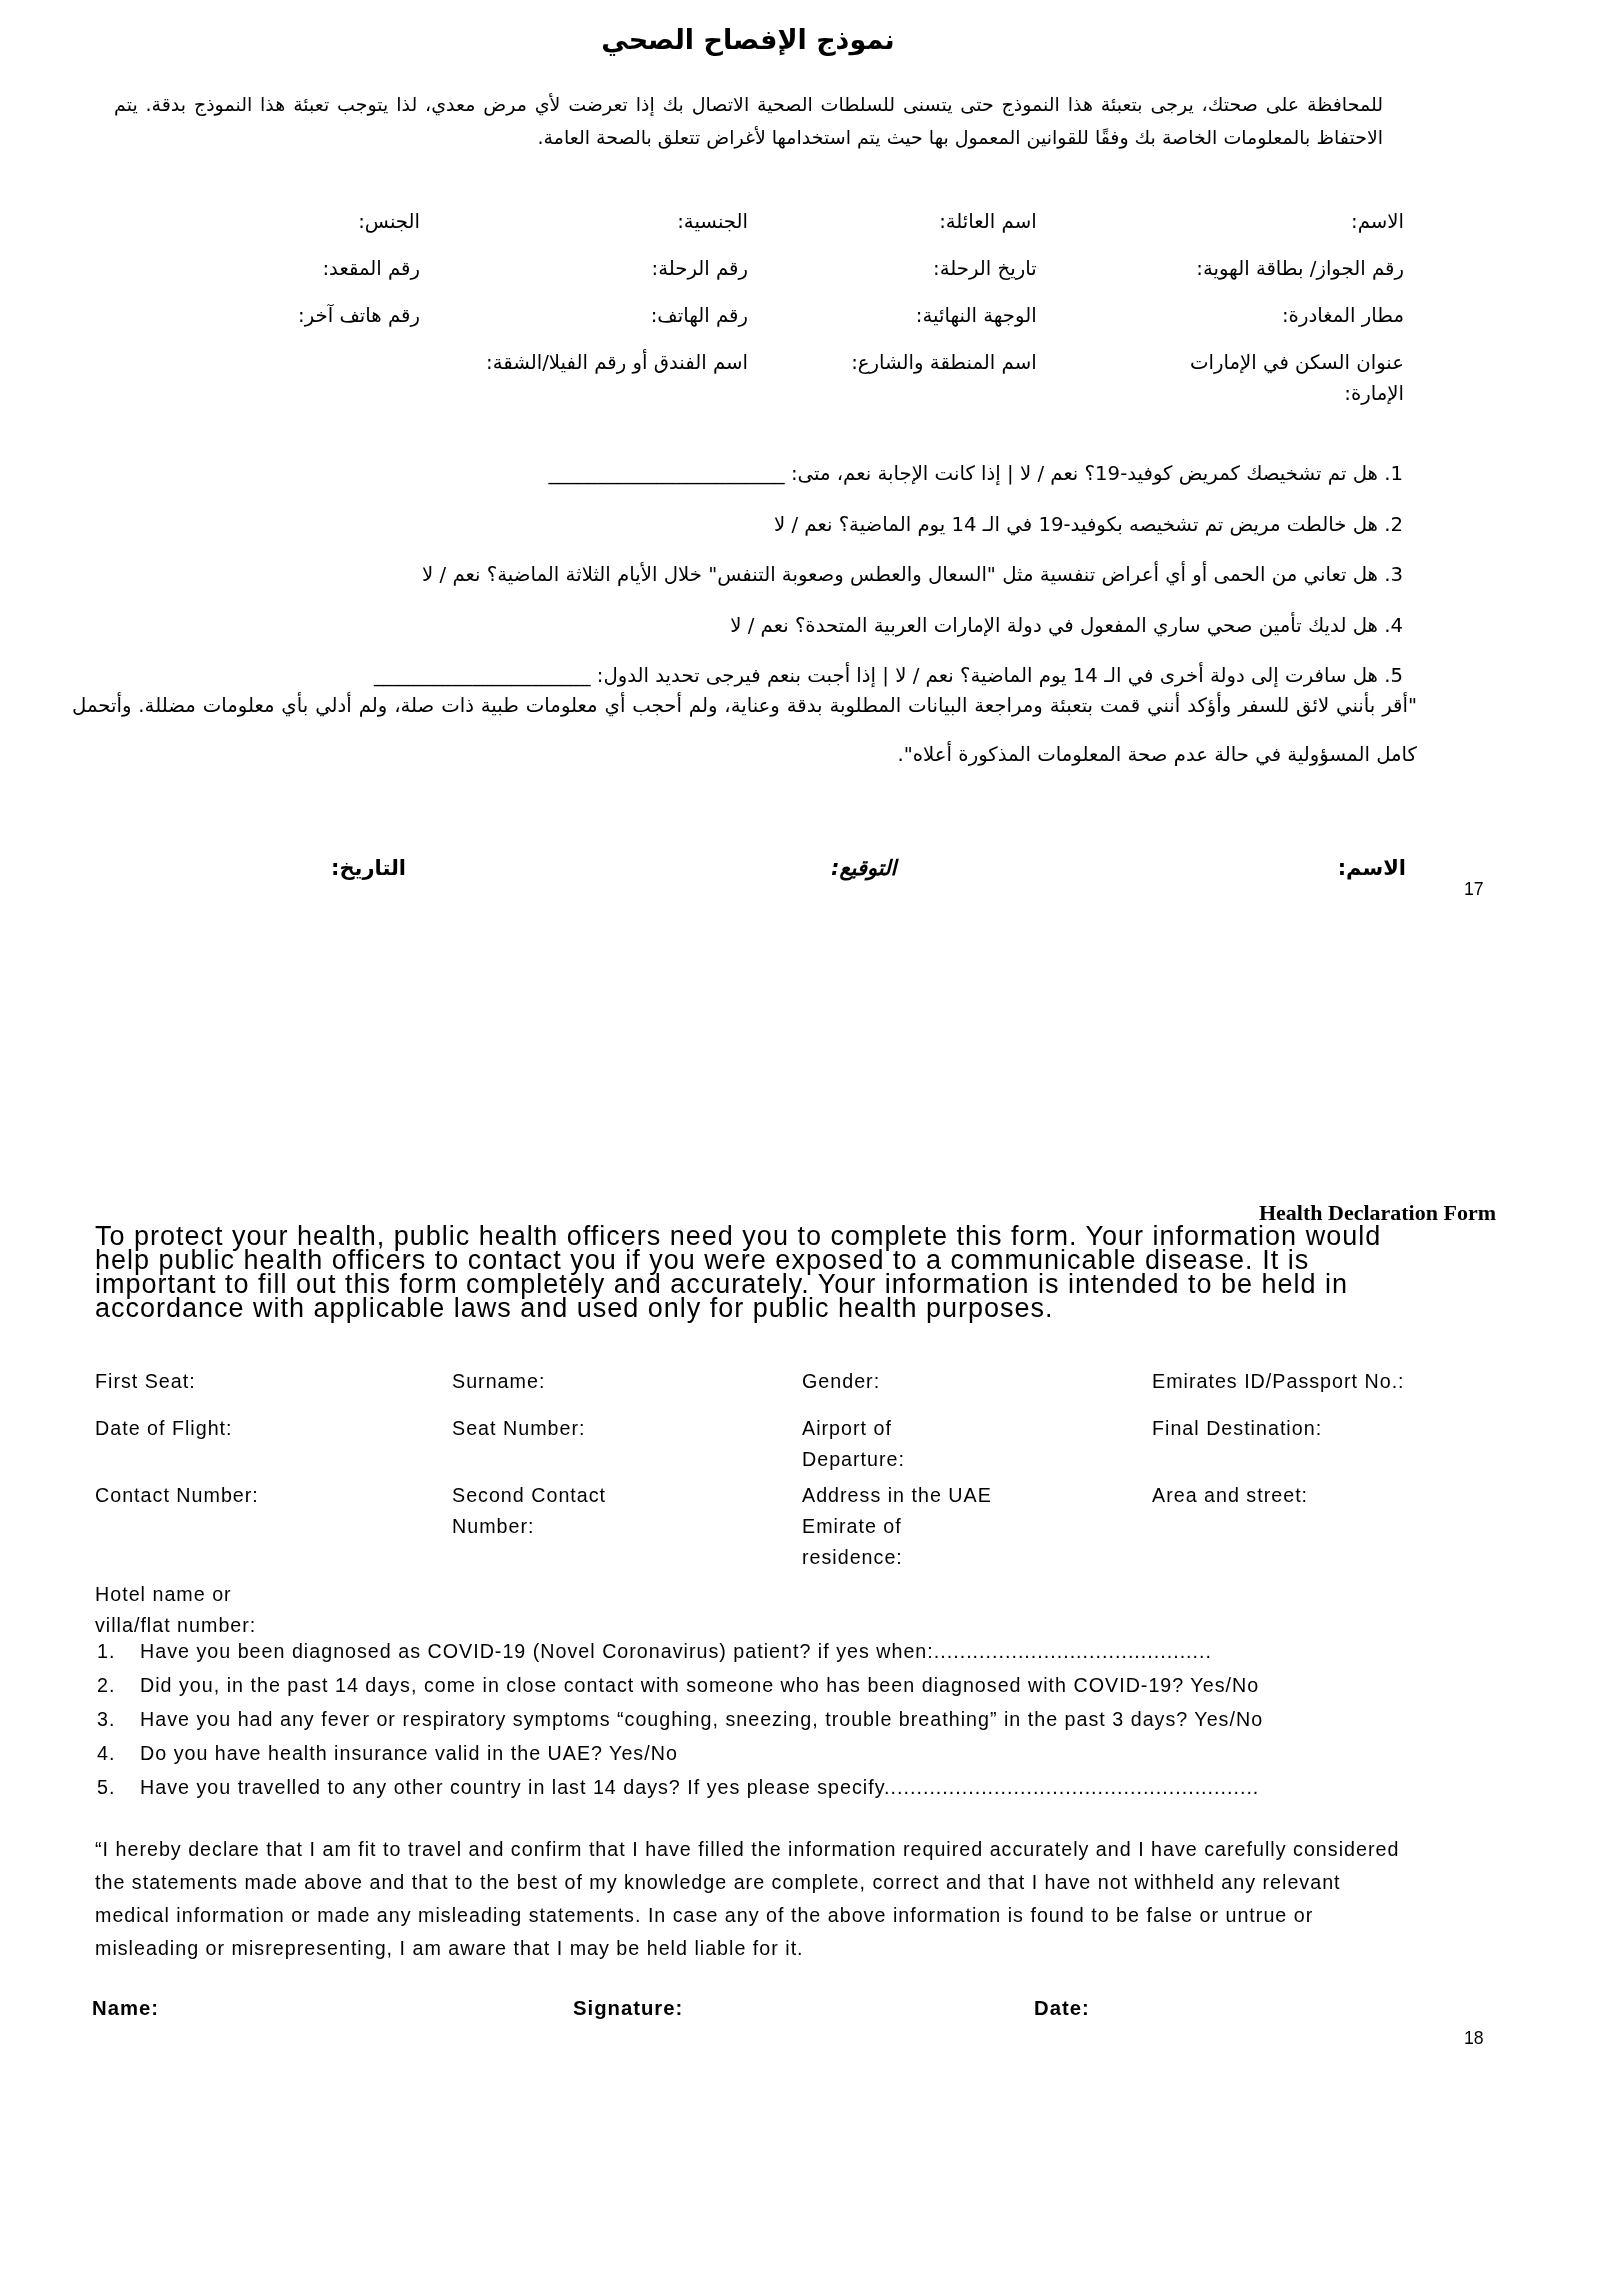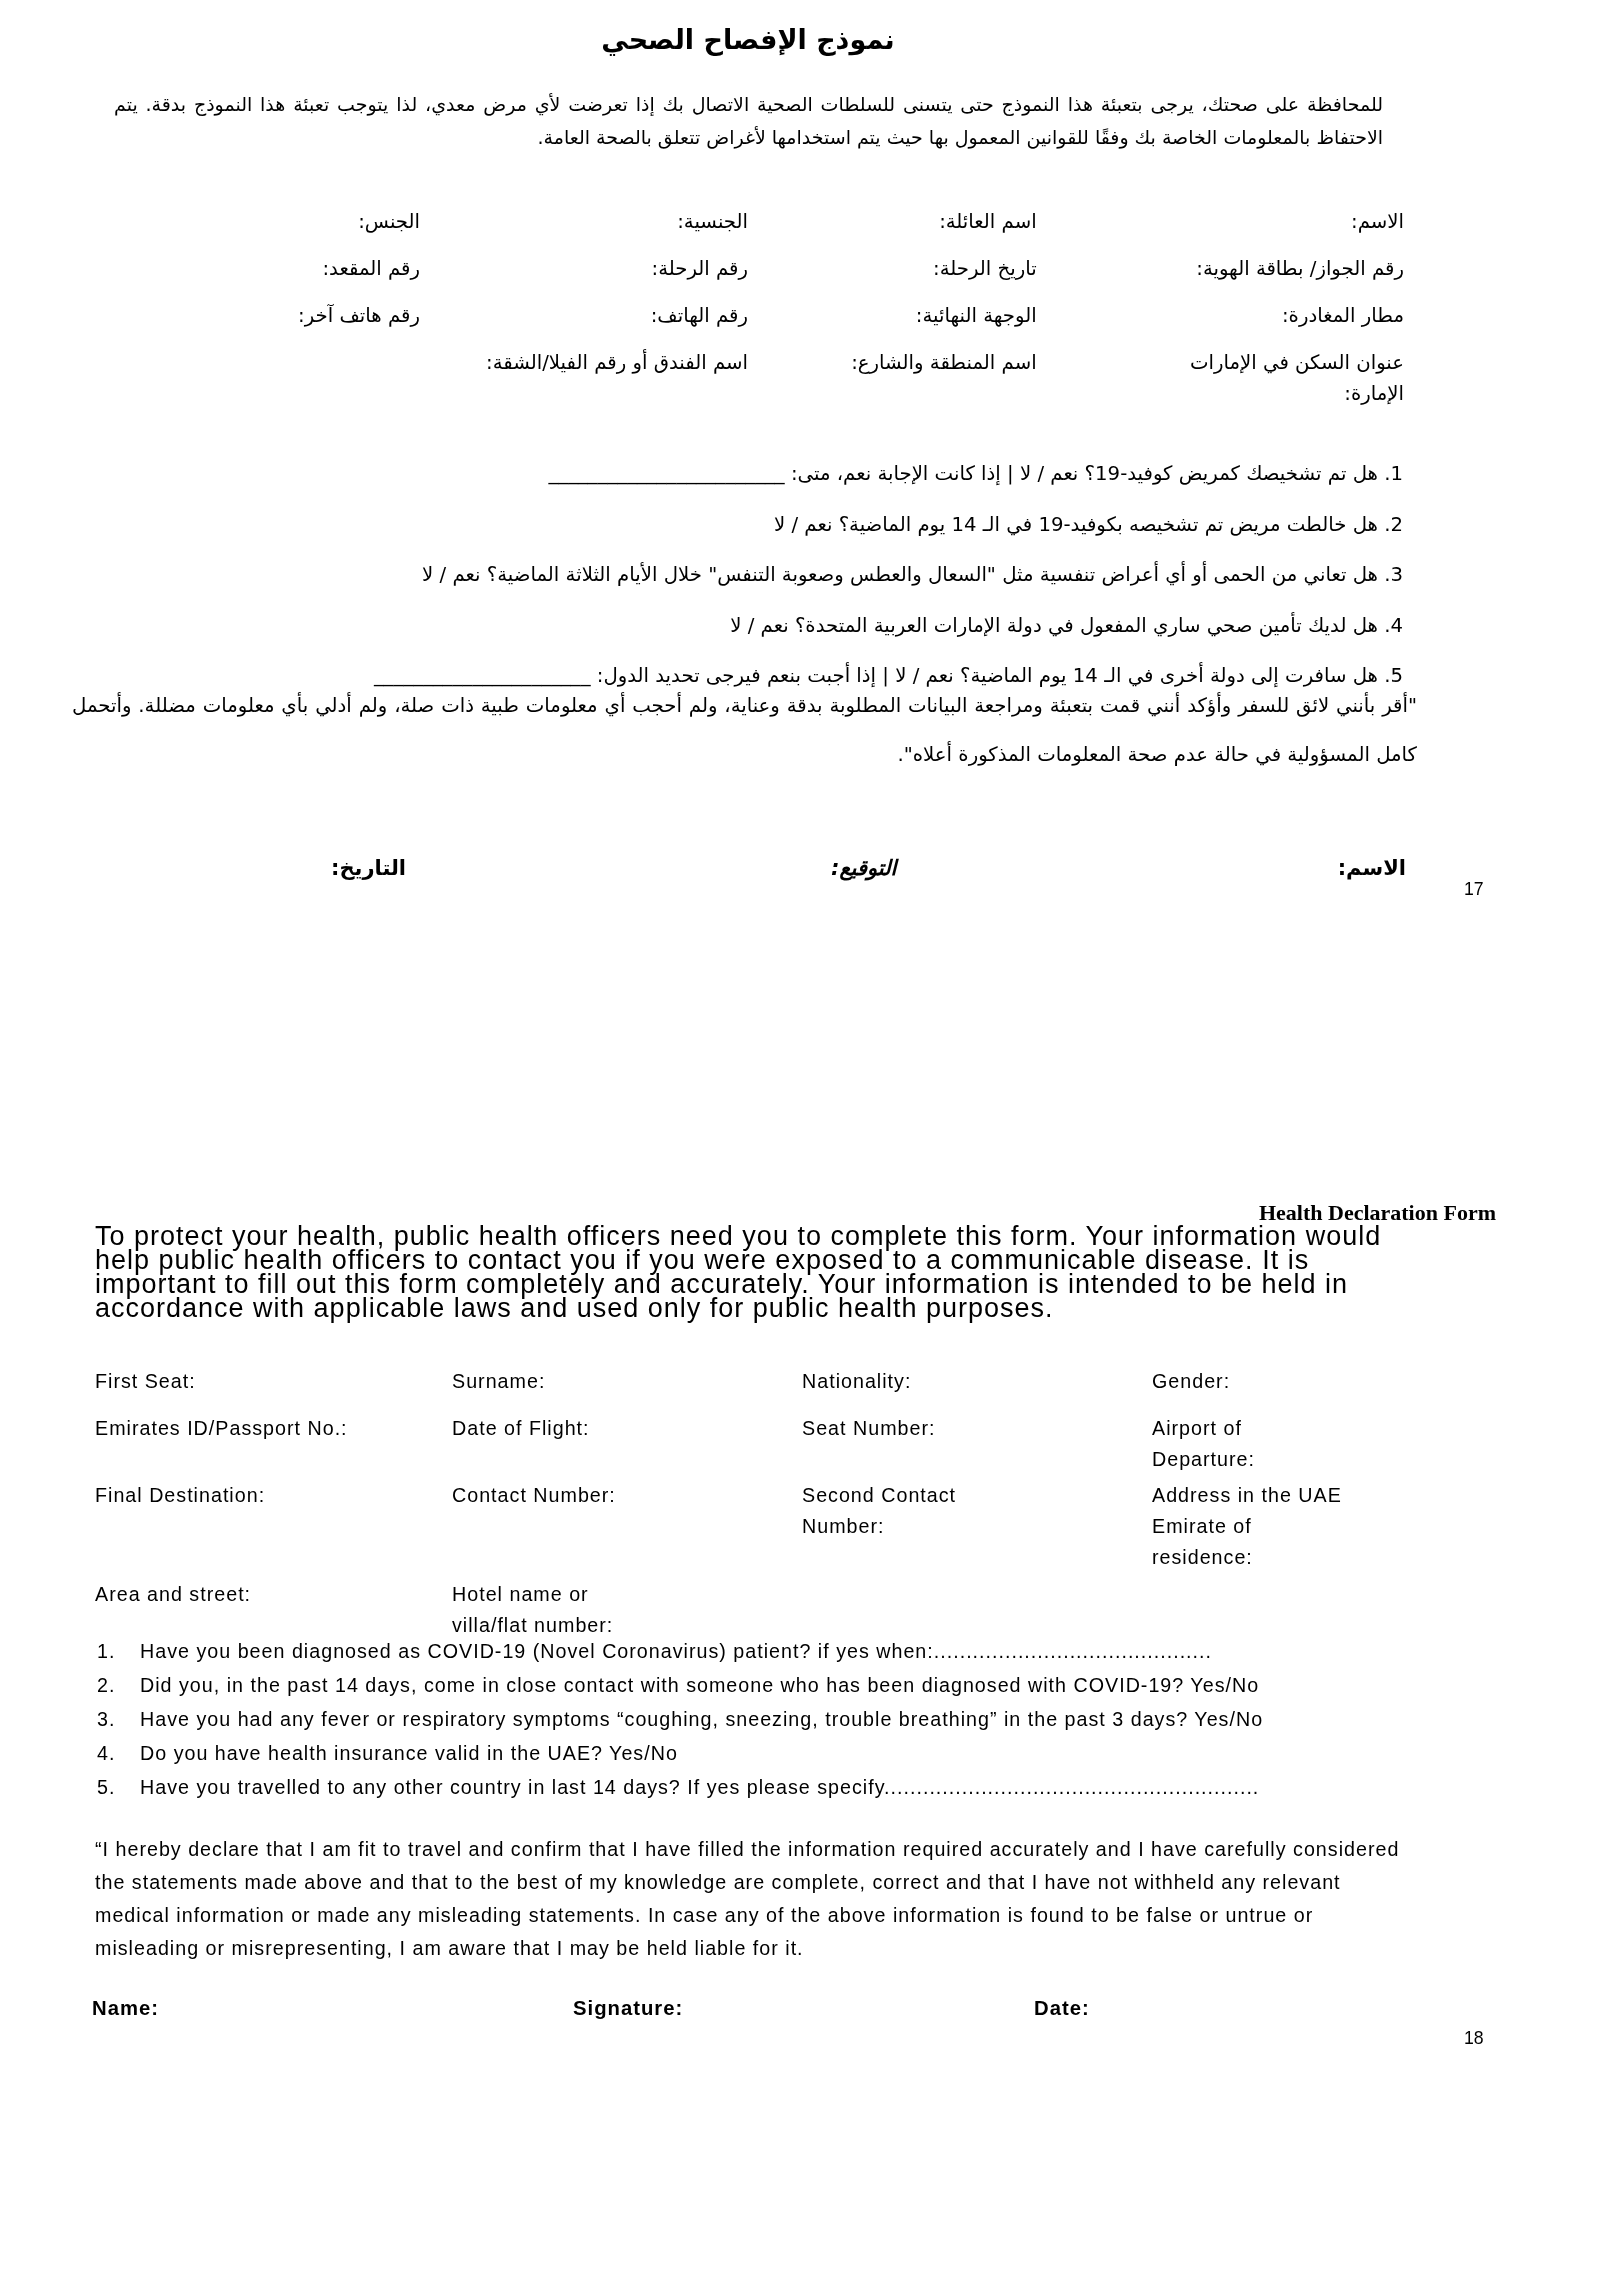--- a/index.html
+++ b/index.html
@@ -130,21 +130,20 @@
   <div class="pagenum pagenum-17">17</div>
 
   <section class="en">
     <h2 class="en-title">Health Declaration Form</h2>
 
     <p class="en-intro">To protect your health, public health officers need you to complete this form. Your information would help public health officers to contact you if you were exposed to a communicable disease. It is important to fill out this form completely and accurately. Your information is intended to be held in accordance with applicable laws and used only for public health purposes.</p>
 
     <div class="en-grid">
       <div class="cell">First Seat:</div>
       <div class="cell">Surname:</div>
-      <div class="cell">Nationality:</div>
       <div class="cell">Gender:</div>
 
       <div class="cell">Emirates ID/Passport No.:</div>
       <div class="cell">Date of Flight:</div>
       <div class="cell">Seat Number:</div>
 
       <div class="cell">Airport of
 Departure:</div>
       <div class="cell">Final Destination:</div>
       <div class="cell">Contact Number:</div>

